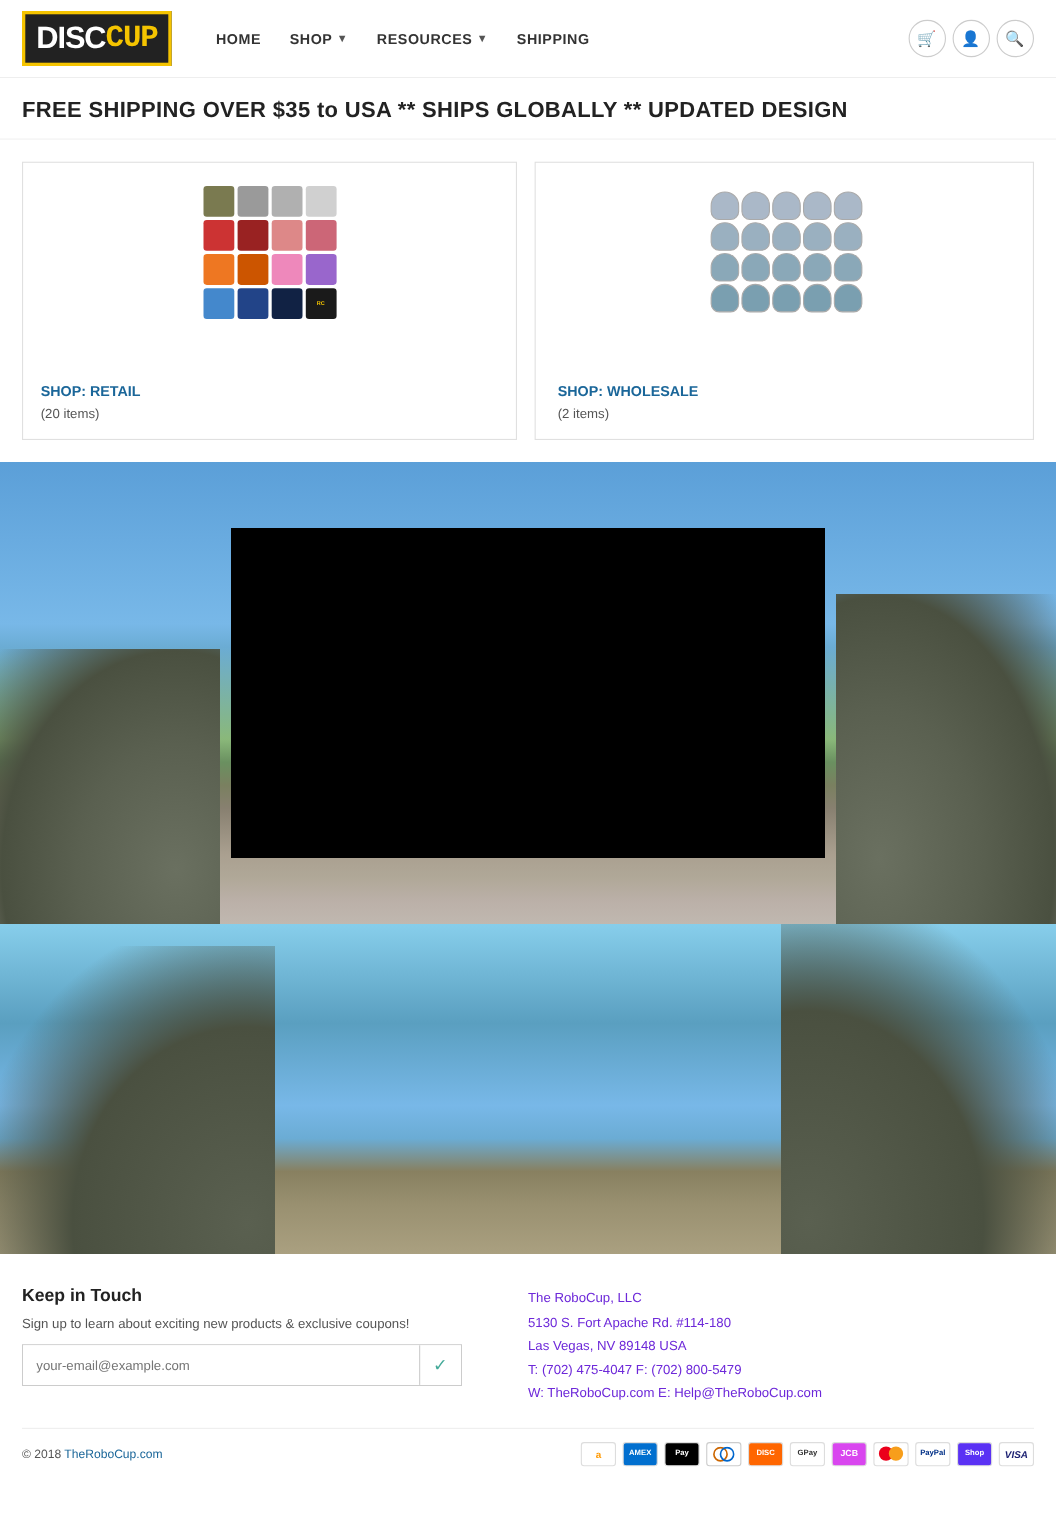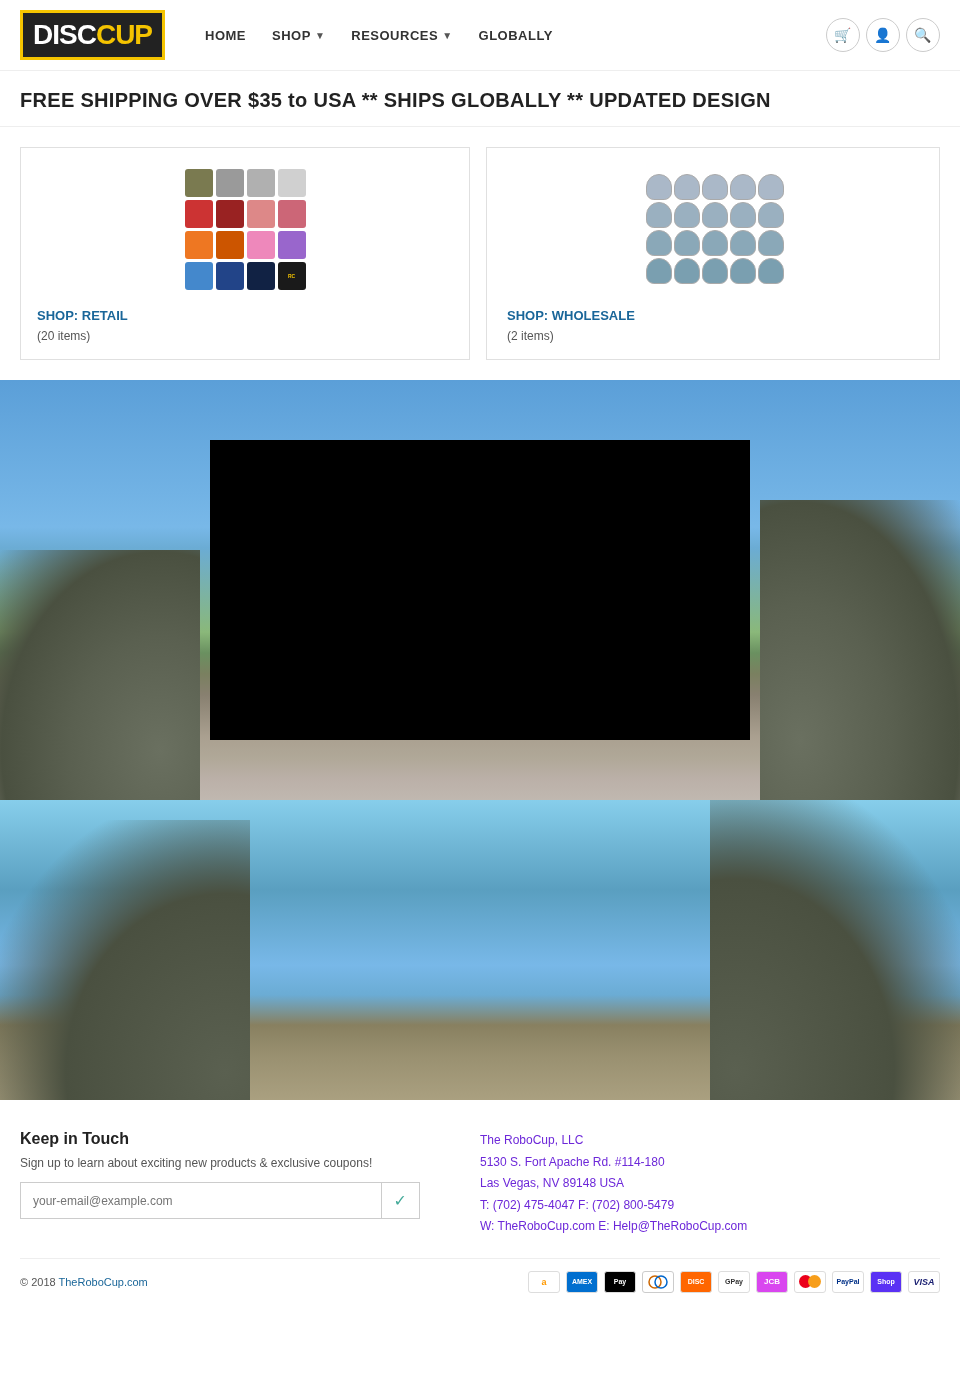--- a/index.html
+++ b/index.html
@@ -27,20 +27,21 @@
       font-size: 28px;
       font-weight: 900;
       color: #fff;
       letter-spacing: -1px;
     }
     .logo-cup {
       font-size: 28px;
       font-weight: 900;
       color: #f5c400;
       letter-spacing: -1px;
+      font-family: Liberation Mono, monospace;
     }
     nav {
       display: flex;
       align-items: center;
       gap: 6px;
       flex: 1;
     }
     .nav-link {
       font-size: 13px;
       font-weight: 700;
@@ -137,20 +138,21 @@
       font-size: 8px; color: #666;
     }
 
     .card-label {
       font-size: 13px;
       font-weight: 700;
       color: #1a6699;
       text-decoration: none;
       margin-bottom: 6px;
       cursor: pointer;
+      margin-top: 40px;
     }
     .card-count {
       font-size: 12px;
       color: #555;
       text-align: right;
     }
 
     
     .video-section {
       width: 100%;
@@ -318,21 +320,21 @@
   <nav>
     <a class="nav-link">HOME</a>
     <a class="nav-link">
       <span>SHOP</span>
       <span class="chevron">▼</span>
     </a>
     <a class="nav-link">
       <span>RESOURCES</span>
       <span class="chevron">▼</span>
     </a>
-    <a class="nav-link">GLOBALLY</a>
+    <a class="nav-link">SHIPPING</a>
   </nav>
   <div class="nav-icons">
     <button class="nav-icon-btn">🛒</button>
     <button class="nav-icon-btn">👤</button>
     <button class="nav-icon-btn">🔍</button>
   </div>
 </header>
 
 <div class="banner">
   <h1>FREE SHIPPING OVER $35 to USA ** SHIPS GLOBALLY ** UPDATED DESIGN</h1>

